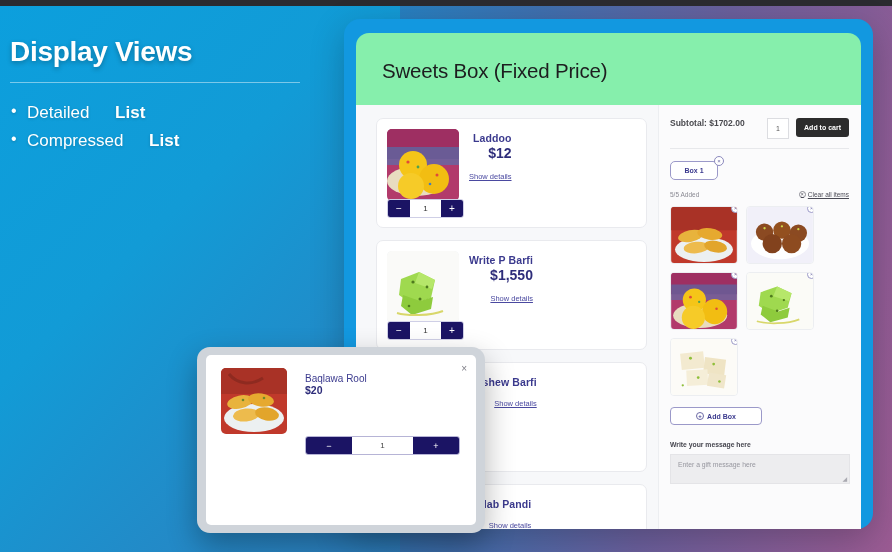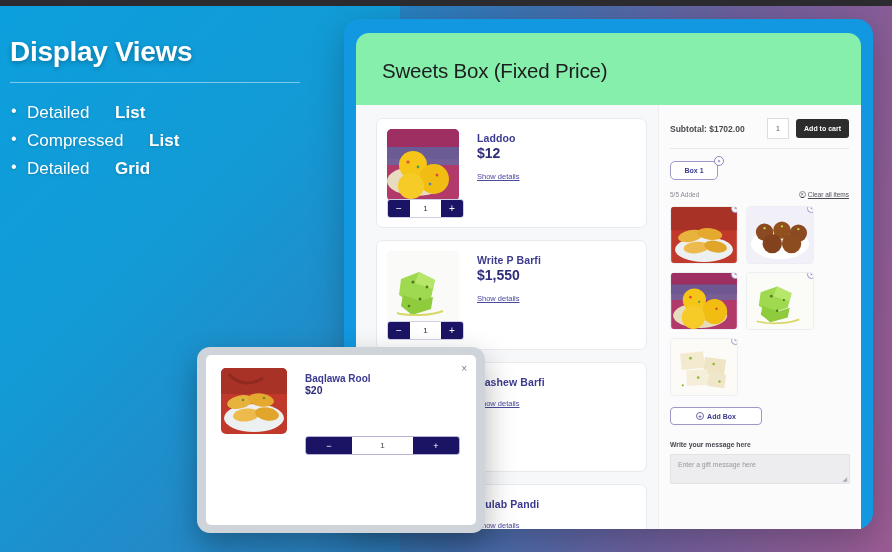--- a/index.html
+++ b/index.html
@@ -101,21 +101,21 @@
     display: flex;
   }
   .prod-thumb {
     width: 72px; height: 72px;
     border-radius: 5px;
     background: #eceff3;
     flex: 0 0 72px;
     overflow: hidden;
   }
   .prod-thumb svg { display: block; width: 72px; height: 72px; }
-  .prod-info { padding-left: 18px; padding-top: 3px; }
+  .prod-info { padding-left: 10px; padding-top: 3px; text-align: right; }
   .prod-name {
     font-size: 10.5px; font-weight: 700; color: #3b3a8e;
     letter-spacing: .1px;
   }
   .prod-price {
     margin-top: 1px;
     font-size: 14px; font-weight: 700; color: #2e2d7a;
   }
   .prod-details {
     margin-top: 11px;
@@ -142,21 +142,21 @@
   }
 
   
   .cart-col {
     width: 203px; height: 100%;
     background: #fbfbfc;
     border-left: 1px solid #eceef1;
     padding: 13px 12px 0 11px;
     position: relative;
   }
-  .cart-top { display: flex; align-items: center; gap: 7px; }
+  .cart-top { display: flex; align-items: flex-start; gap: 7px; }
   .subtotal {
     font-size: 8.5px; font-weight: 700; color: #4a4a4f;
     white-space: nowrap; flex: 1;
   }
   .cart-qty {
     width: 22px; height: 21px;
     border: 1px solid #dcdde1; background: #fff;
     font-size: 7px; color: #555;
     display: flex; align-items: center; justify-content: center;
   }
@@ -270,21 +270,21 @@
     position: absolute; right: 9px; top: 8px;
     font-size: 10px; color: #7d7d86; cursor: pointer;
   }
   .modal-row { display: flex; padding: 13px 0 0 15px; }
   .modal-thumb {
     width: 66px; height: 66px; border-radius: 5px;
     background: #eceff3; overflow: hidden; flex: 0 0 66px;
   }
   .modal-thumb svg { display: block; width: 66px; height: 66px; }
   .modal-info { padding-left: 18px; padding-top: 5px; }
-  .modal-name { font-size: 10px; font-weight: 700; color: #3b3a8e; }
+  .modal-name { font-size: 10px; font-weight: 400; color: #3b3a8e; }
   .modal-price { font-size: 10.5px; font-weight: 700; color: #2e2d7a; }
   .modal-stepper {
     position: absolute; left: 99px; top: 81px;
     display: flex; height: 19px; width: 155px;
     border-radius: 3px; overflow: hidden;
     border: 1px solid #b6b4d6;
   }
   .modal-stepper .btn {
     width: 46px; background: #1b1464; color: #fff;
     font-size: 9px;
@@ -303,21 +303,20 @@
   <div class="bg-dark"></div>
   <div class="bg-gradient"></div>
   <div class="left-panel"></div>
 
   <div class="copy">
     <h1>Display Views</h1>
     <div class="rule"></div>
     <ul>
       <li><span>Detailed </span><b>List</b></li>
       <li><span>Compressed </span><b>List</b></li>
-      <li><span>Detailed </span><b>Grid</b></li>
     </ul>
   </div>
 
   <div class="app-outer">
     <div class="app-inner">
 
       <div class="app-title">Sweets Box (Fixed Price)</div>
 
       <div class="app-body">
 

